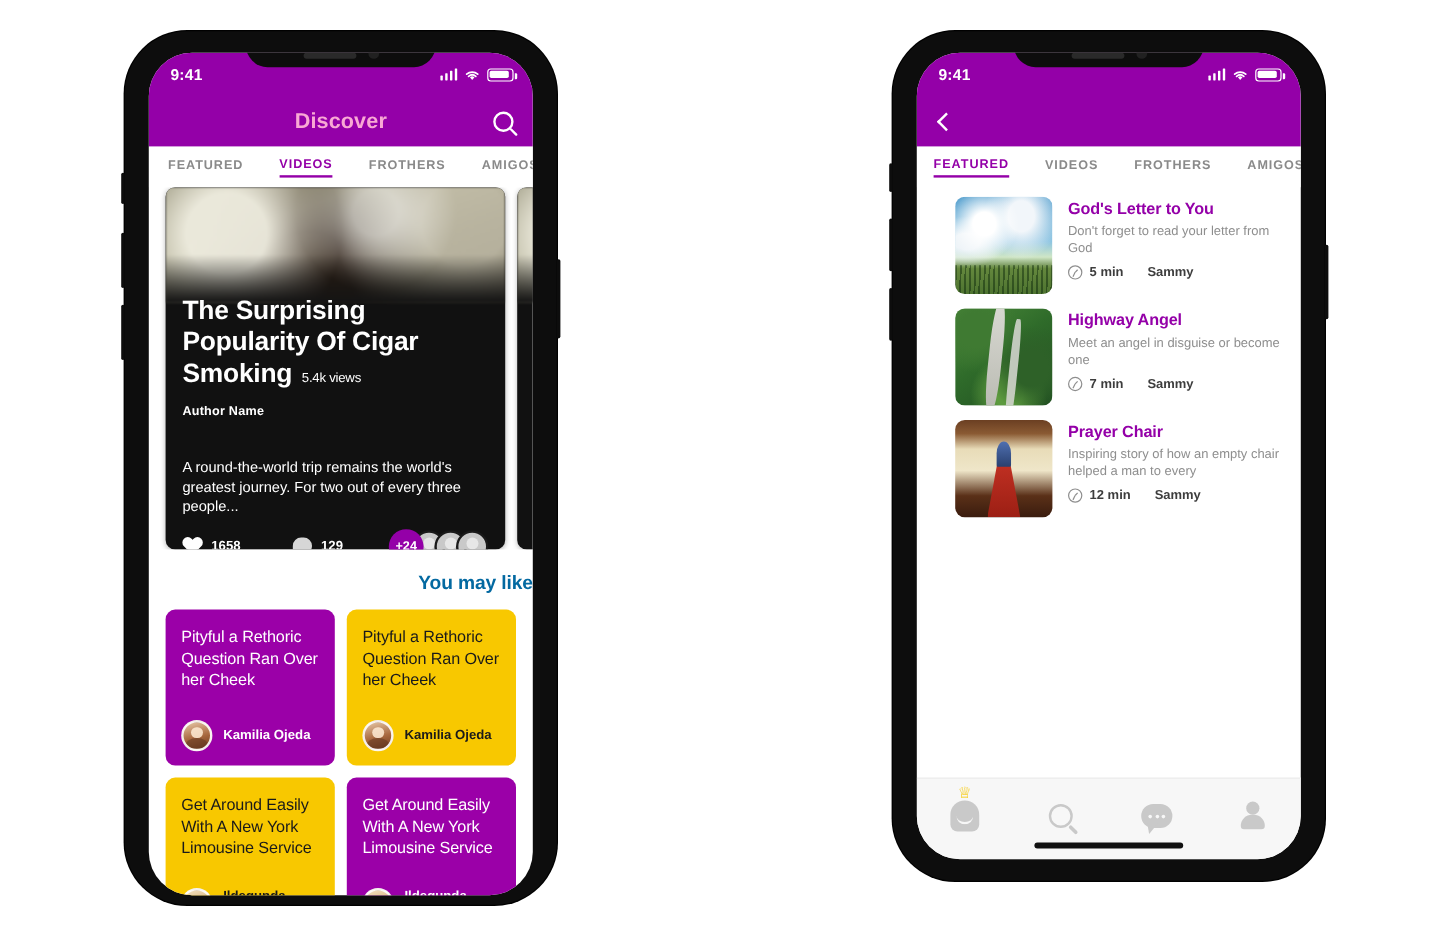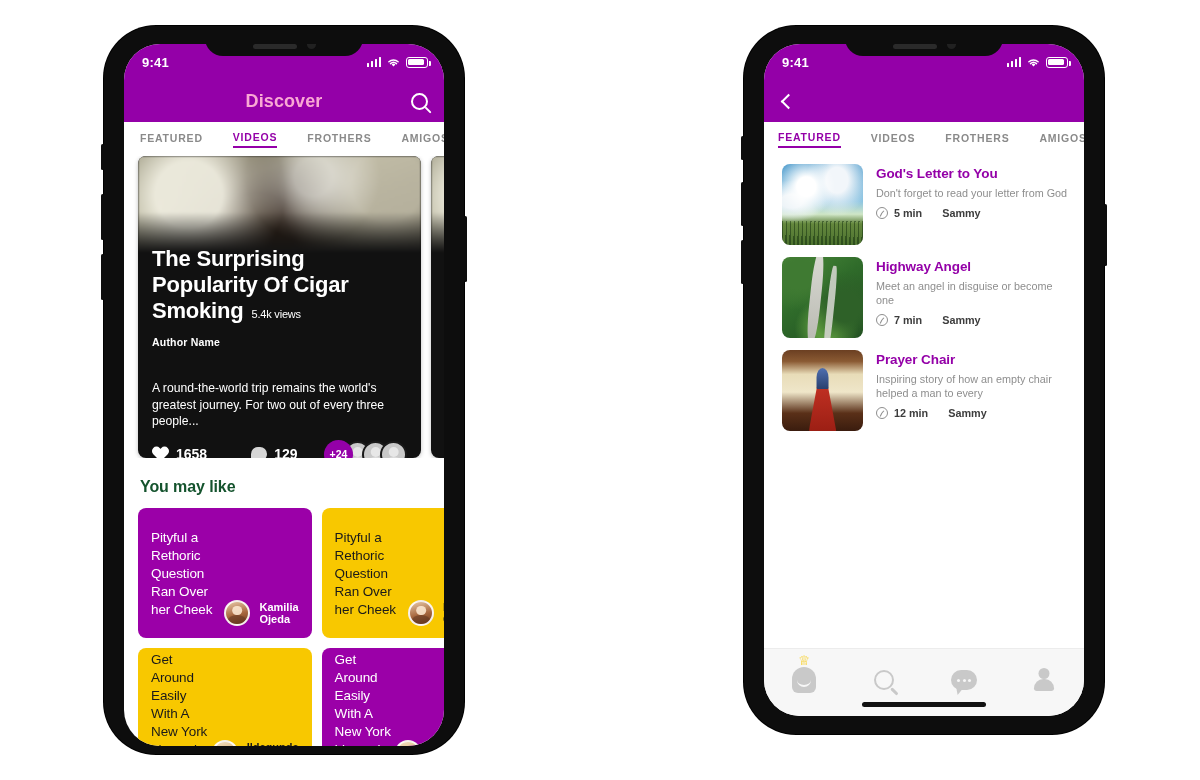--- a/index.html
+++ b/index.html
@@ -121,51 +121,51 @@
   }
   .hero .body { position:absolute; left:0; right:0; top:86px; bottom:0; padding: 0 14px; color:#fff; }
   .hero h2 {
     font-size: 22px; line-height: 26px; font-weight: 700; letter-spacing:-.2px;
     margin-top: 4px;
   }
   .hero .views { font-size: 11px; font-weight: 400; margin-left: 8px; white-space: nowrap; }
   .hero .author { font-size: 10.5px; font-weight: 700; margin-top: 9px; letter-spacing:.2px; }
   .hero .excerpt { font-size: 12.2px; line-height: 16.5px; margin-top: 32px; font-weight: 400; }
   .hero .meta { display:flex; align-items:center; margin-top: 10px; }
-  .hero .meta .stat { display:flex; align-items:center; gap:7px; font-size:14px; font-weight:700; }
+  .hero .meta .stat { display:flex; align-items:center; gap:7px; font-size:11px; font-weight:700; }
   .hero .meta .stat + .stat { margin-left: 44px; }
   .stack { margin-left:auto; display:flex; align-items:center; }
   .stack .av { width:27px; height:27px; border-radius:50%; border:2px solid #1a1a1a; margin-left:-9px; background:#c9c9c9; overflow:hidden; position:relative;}
   .stack .cnt {
     width:29px;height:29px;border-radius:50%;background:#9400A8;color:#fff;
     font-size:10.5px;font-weight:700;display:flex;align-items:center;justify-content:center;
     z-index:4; margin-left:0;
   }
   .face1{background:linear-gradient(170deg,#cfd6dc 0%,#9aa6b2 100%);}
   .face2{background:linear-gradient(170deg,#dcdcd6 0%,#8d8d86 100%);}
   .face3{background:linear-gradient(170deg,#b9c6d4 0%,#6d7d8d 100%);}
   .stack .av::before{content:"";position:absolute;left:50%;top:18%;transform:translateX(-50%);width:46%;height:46%;border-radius:50%;background:rgba(255,255,255,.55);}
   .stack .av::after{content:"";position:absolute;left:50%;bottom:-14%;transform:translateX(-50%);width:80%;height:52%;border-radius:50% 50% 0 0;background:rgba(255,255,255,.35);}
 
   
-  .section-title { font-size: 16px; font-weight: 700; color:#14532d; padding: 20px 0 12px 16px; letter-spacing:-.1px; }
+  .section-title { font-size: 16px; font-weight: 700; color:#0369a1; padding: 20px 0 12px 16px; letter-spacing:-.1px;text-align:right; }
   .grid { display:grid; grid-template-columns: 1fr 1fr; gap: 10px; padding: 0 14px; }
-  .tile { border-radius: 8px; padding: 14px 13px 12px; height: 130px; display:flex; flex-direction:row;align-items:center; }
+  .tile { border-radius: 8px; padding: 14px 13px 12px; height: 130px; display:flex; flex-direction:column; }
   .tile.purple { background:#9B00A8; color:#fff; }
   .tile.yellow { background:#F8C800; color:#1a1a1a; }
   .tile h3 { font-size: 13.5px; line-height: 18px; font-weight: 400; letter-spacing:-.1px; }
   .tile .who { margin-top:auto; display:flex; align-items:center; gap:9px; font-size:11px; font-weight:700; }
   .tile .who .pic { width:26px;height:26px;border-radius:50%;border:2px solid rgba(255,255,255,.9);overflow:hidden;position:relative;flex:0 0 26px;}
   .pic.w1{background:linear-gradient(165deg,#e8c9a8 0%,#a8683f 55%,#6d3a1d 100%);}
   .pic.w2{background:linear-gradient(165deg,#f3e3c5 0%,#d9b37a 50%,#8a6a46 100%);}
   .pic::before{content:"";position:absolute;left:50%;top:16%;transform:translateX(-50%);width:44%;height:44%;border-radius:50%;background:rgba(255,236,214,.85);}
   .pic::after{content:"";position:absolute;left:50%;bottom:-16%;transform:translateX(-50%);width:86%;height:56%;border-radius:50% 50% 0 0;background:rgba(90,50,30,.5);}
 
   
-  .list { padding: 2px 0 0 4px; }
+  .list { padding: 2px 0 0 18px; }
   .row { display:flex; gap: 13px; padding: 6px 14px 6px 14px; }
   .thumb { flex:0 0 81px; height: 81px; border-radius: 8px; overflow:hidden; position:relative; }
   .t-sky {
     background:
       radial-gradient(ellipse at 30% 28%, #ffffff 0 12%, rgba(255,255,255,0) 36%),
       radial-gradient(ellipse at 68% 20%, #f2f6fa 0 14%, rgba(255,255,255,0) 40%),
       radial-gradient(ellipse at 12% 46%, #eef4f8 0 11%, rgba(255,255,255,0) 34%),
       linear-gradient(180deg,#5ba3d0 0%,#8cc4e2 46%,#cfe6c6 62%,#5d7f3a 74%,#3f6428 100%);
   }
   .t-sky::after{content:"";position:absolute;left:0;right:0;bottom:0;height:30%;

